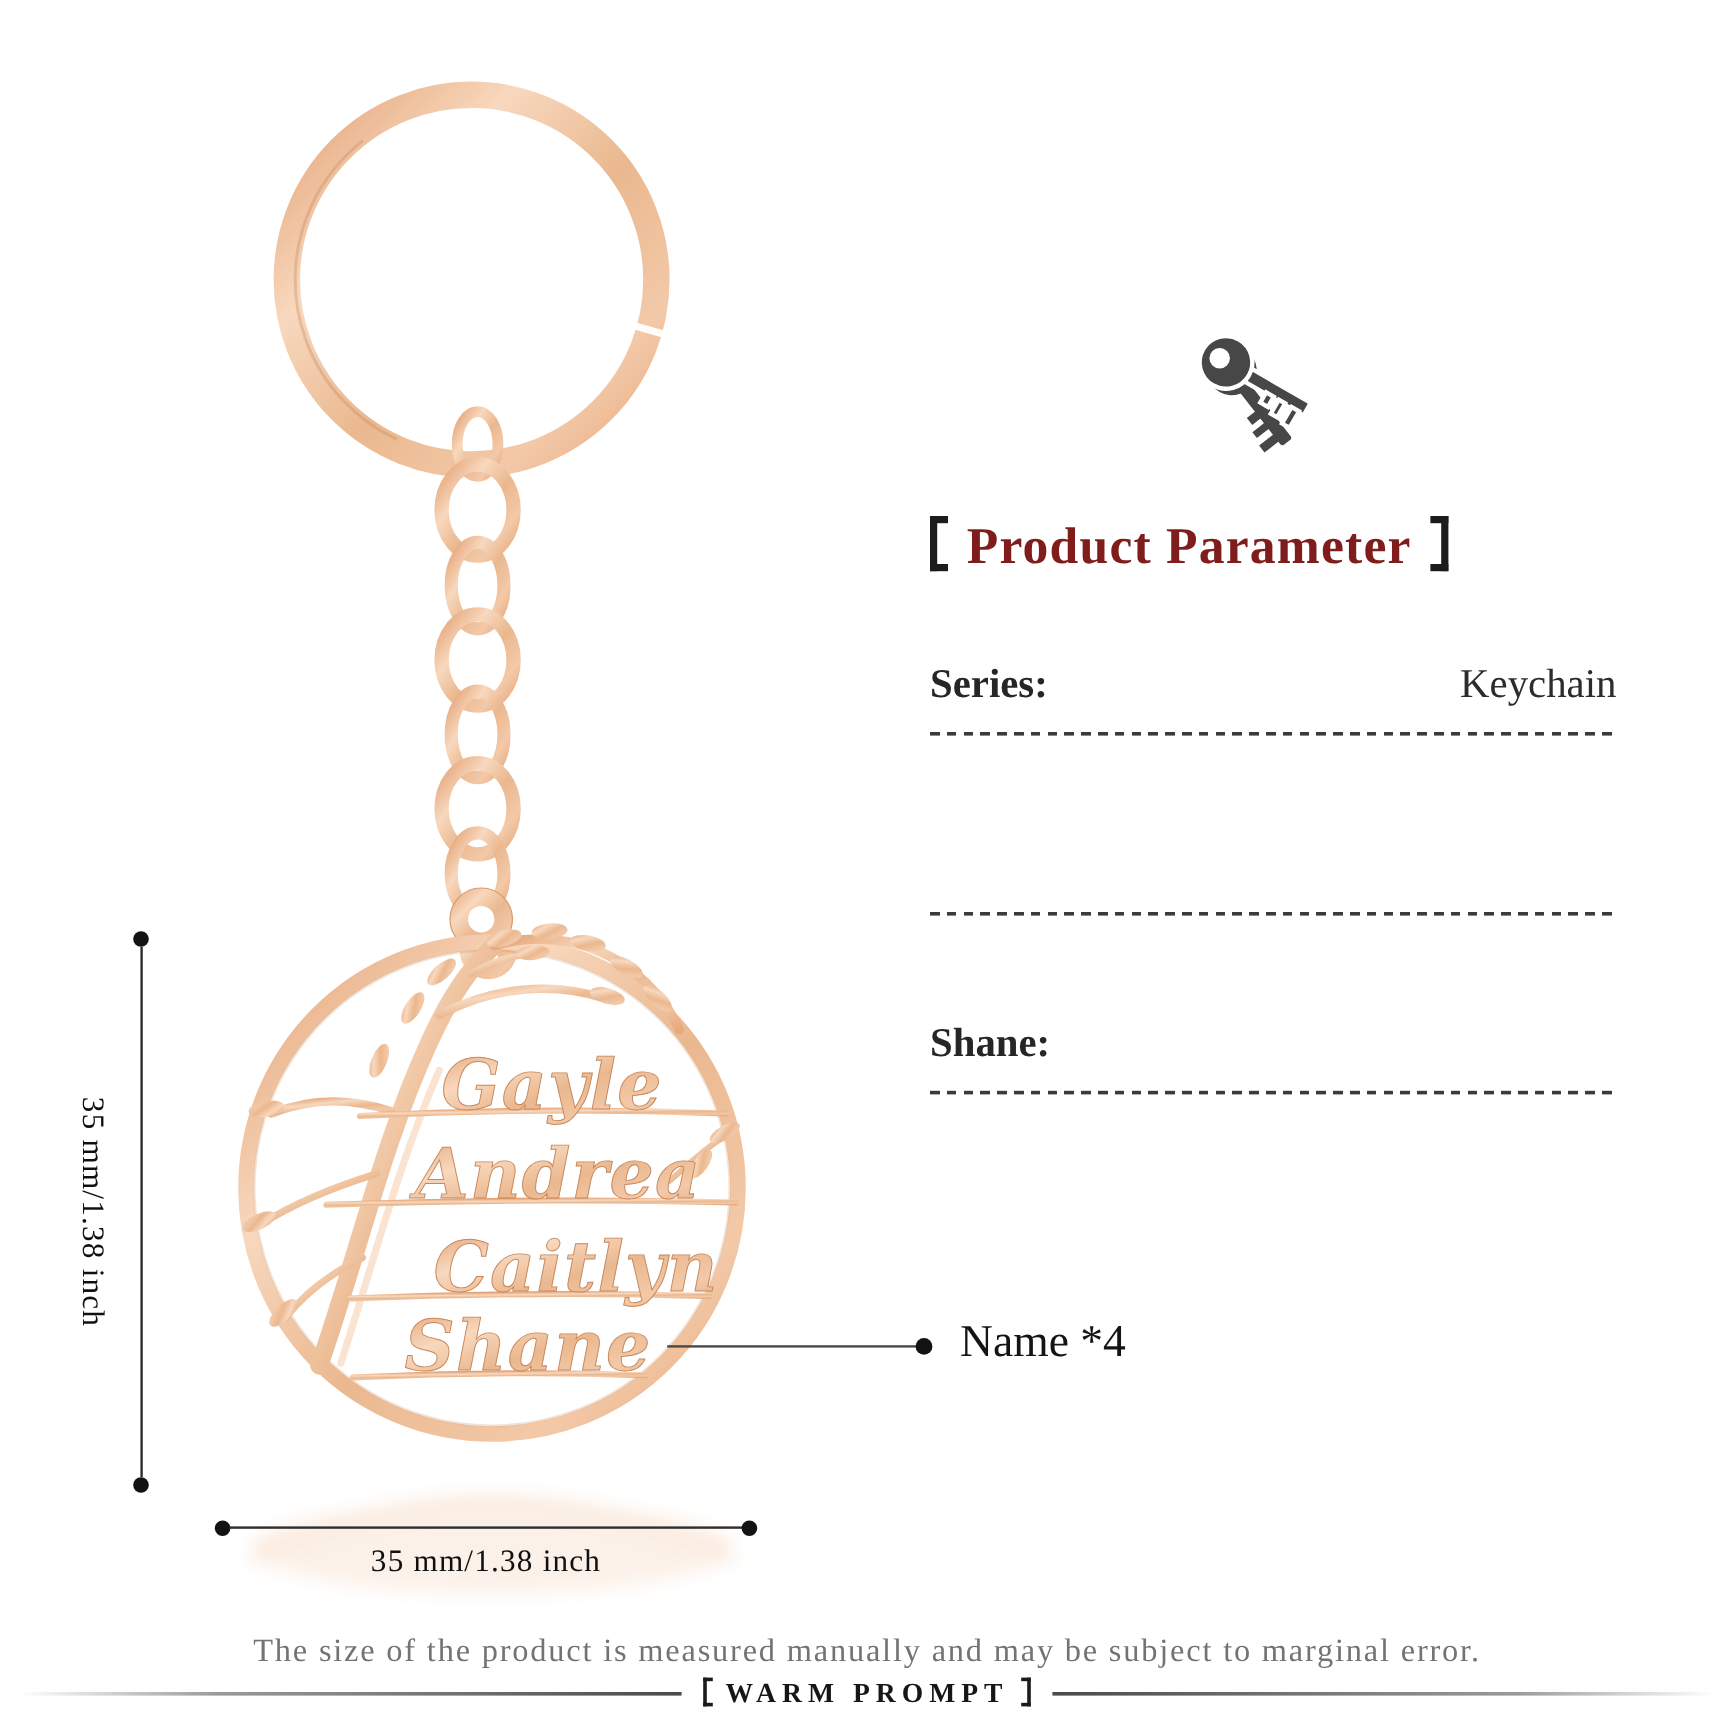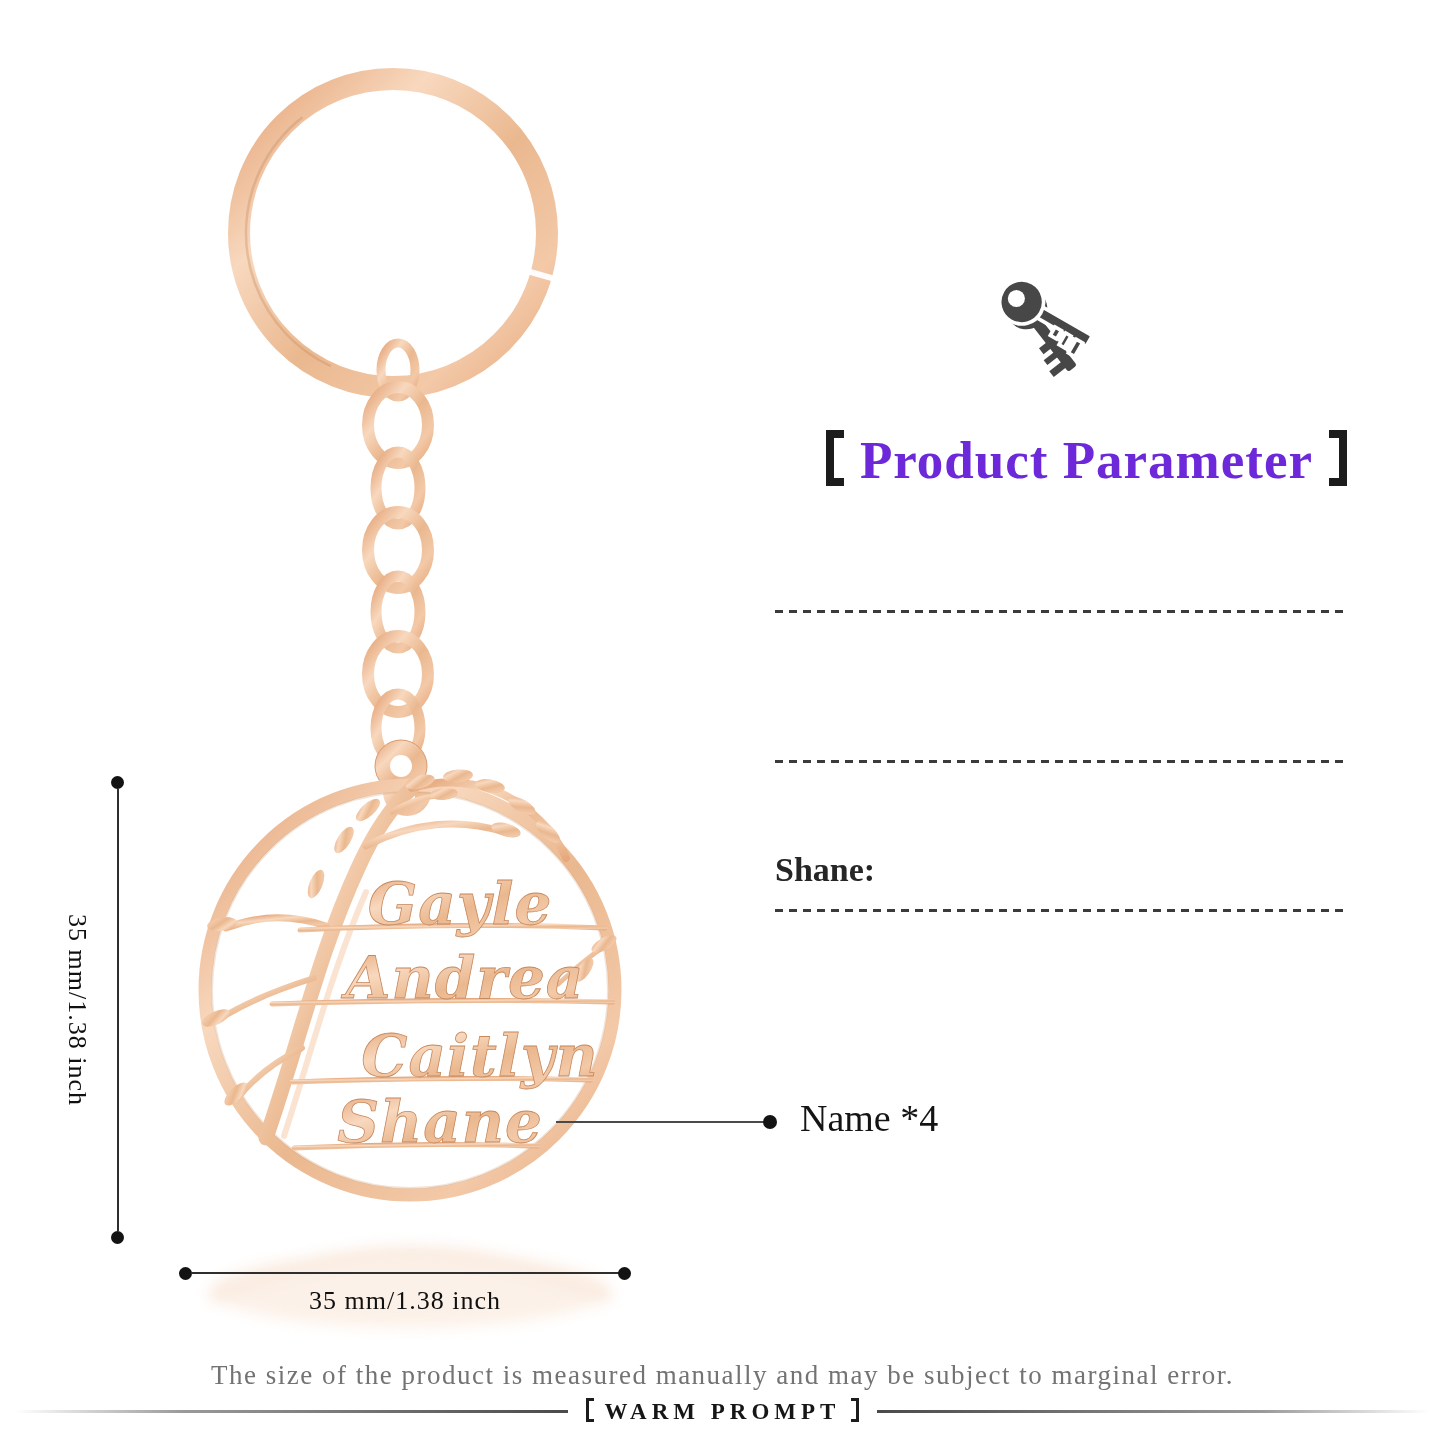--- a/index.html
+++ b/index.html
@@ -2,22 +2,22 @@
 <html><head>
 <meta charset="utf-8">
 <style>
   html,body{margin:0;padding:0;background:#fff;}
   .page{position:relative;width:1445px;height:1445px;background:#ffffff;overflow:hidden;
         font-family:"Liberation Serif","DejaVu Serif",serif;color:#1e1e1e;}
   svg{position:absolute;}
   .keychain-svg{left:60px;top:40px;}
   .keys-icon-svg{left:992px;top:268px;}
 
-  .heading{position:absolute;left:775px;top:430px;width:572px;text-align:right;
-           font-size:53px;font-weight:700;color:#6d28d9;letter-spacing:1px;white-space:nowrap;}
+  .heading{position:absolute;left:775px;top:430px;width:572px;text-align:left;
+           font-size:43px;font-weight:700;color:#7f1d1d;letter-spacing:1px;white-space:nowrap;}
   .heading .htext{margin:0 16px;}
 
   
   .br{display:inline-block;box-sizing:border-box;width:.34em;height:1.06em;
       vertical-align:-0.16em;border:0 solid #1c1c1c;}
   .br-l{border-left-width:.155em;border-top-width:.155em;border-bottom-width:.155em;}
   .br-r{border-right-width:.155em;border-top-width:.155em;border-bottom-width:.155em;}
 
   .param-row{position:absolute;left:775px;width:572px;display:flex;
              justify-content:space-between;align-items:baseline;font-size:34px;}
@@ -165,20 +165,24 @@
         <circle cx="24" cy="31" r="18"></circle>
       </g>
       <circle cx="20" cy="25" r="7" fill="#ffffff" stroke="none"></circle>
     </g>
   </svg>
 
   <div class="heading">
     <span class="br br-l" aria-label="【 Product Parameter 】"></span><span class="htext">Product Parameter</span><span class="br br-r"></span>
   </div>
 
+  <div class="param-row" style="top:552px">
+    <span class="param-label">Series:</span>
+    <span class="param-value">Keychain</span>
+  </div>
   <div class="dash" style="top:610px"></div>
 
   <div class="dash" style="top:760px"></div>
 
   <div class="param-row" style="top:851px">
     <span class="param-label">Shane:</span>
   </div>
   <div class="dash" style="top:909px"></div>
 
   <div class="callout-line"></div>

